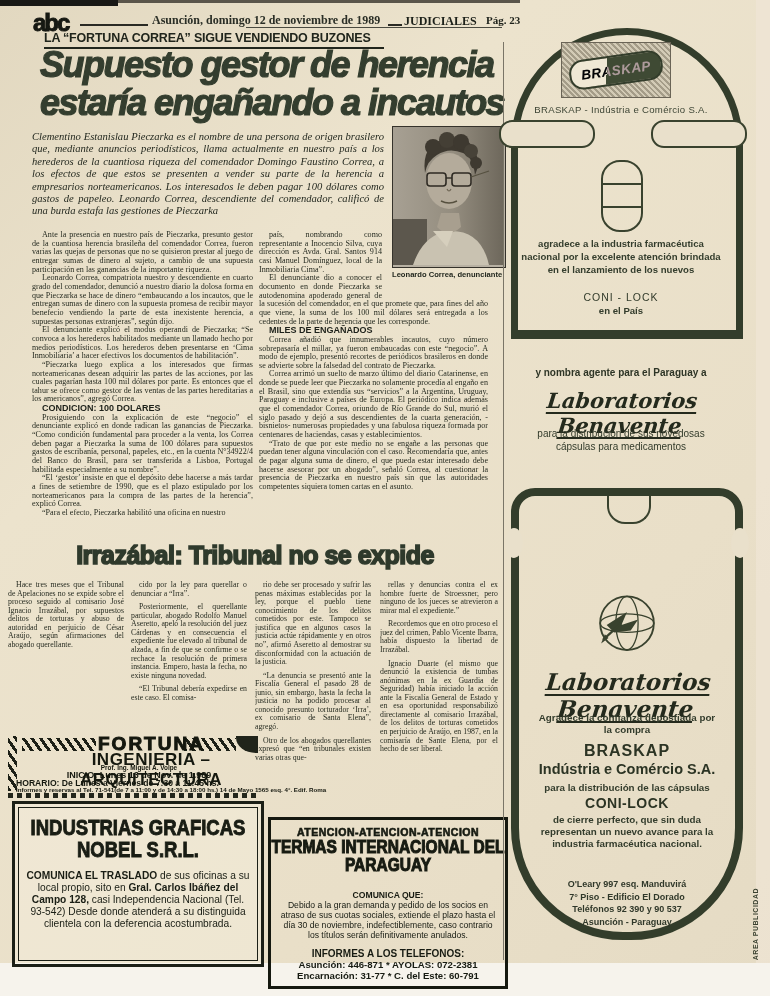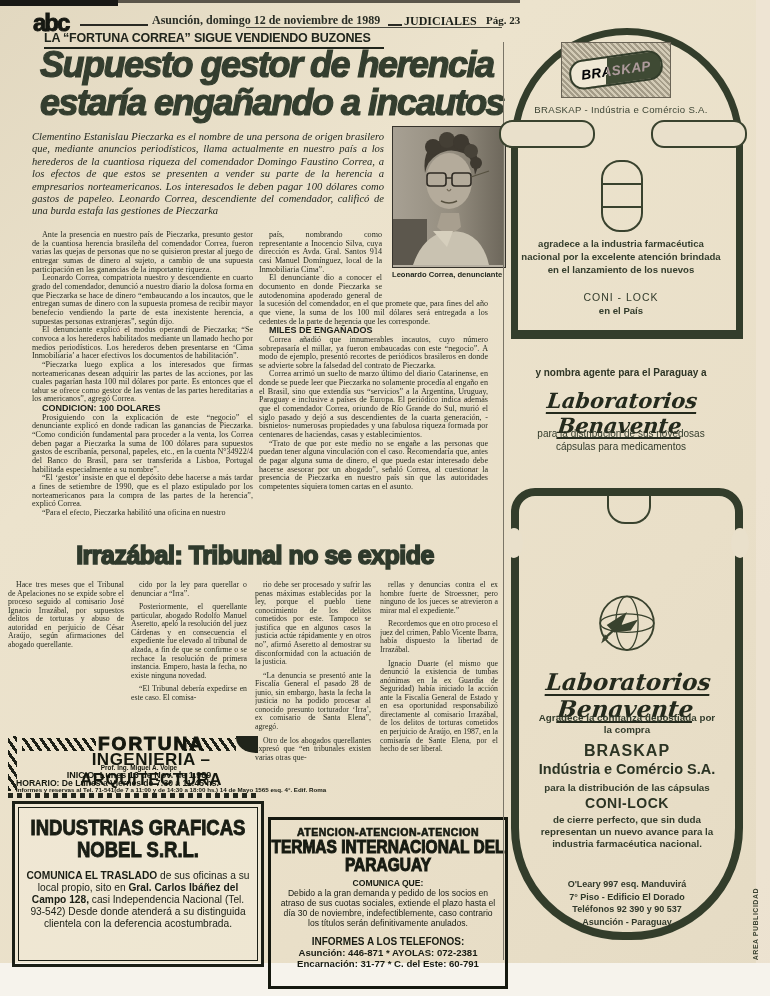--- a/index.html
+++ b/index.html
@@ -80,21 +80,21 @@
   .nobel-t2{font-size:18.5px;font-weight:bold;-webkit-text-stroke:0.8px #191d14;transform:scale(1,1.15);}
   .nobel-body{margin:9px 10px 0 10px;font-size:10.2px;line-height:1.18;font-weight:normal;}
   .nobel-body b{font-weight:bold;}
 
   
   .termas{left:268px;top:817px;width:234px;height:166px;border:3px solid #15180f;
     font-family:"Liberation Sans",sans-serif;text-align:center;color:#171b12;}
   .ter-att{margin-top:6px;font-size:10.5px;font-weight:bold;letter-spacing:0.5px;-webkit-text-stroke:0.6px #171b12;}
   .ter-t1{font-size:15.5px;font-weight:bold;-webkit-text-stroke:0.9px #171b12;transform:scale(1,1.2);}
   .ter-t2{font-size:15.5px;font-weight:bold;-webkit-text-stroke:0.9px #171b12;transform:scale(1,1.2);}
-  .ter-com{margin-top:4px;font-size:8.6px;font-weight:bold;}
+  .ter-com{margin-top:16px;font-size:8.6px;font-weight:bold;}
   .ter-body{margin:0 7px;font-size:8.6px;line-height:1.18;}
   .ter-inf{margin-top:7px;font-size:10px;font-weight:bold;}
   .ter-tel{font-size:9.6px;font-weight:bold;}
 
   
   .vsep{left:503px;top:42px;width:1px;height:918px;background:#7a7567;}
   .sidebar{left:505px;top:20px;width:248px;height:950px;font-family:"Liberation Sans",sans-serif;color:#333c2c;}
   .dome{left:6px;top:8px;width:218px;height:295px;border:7px solid #333d2b;border-bottom-width:9px;
     border-radius:116px 116px 0 0;}
   .logo-box{left:56px;top:22px;width:108px;height:54px;

